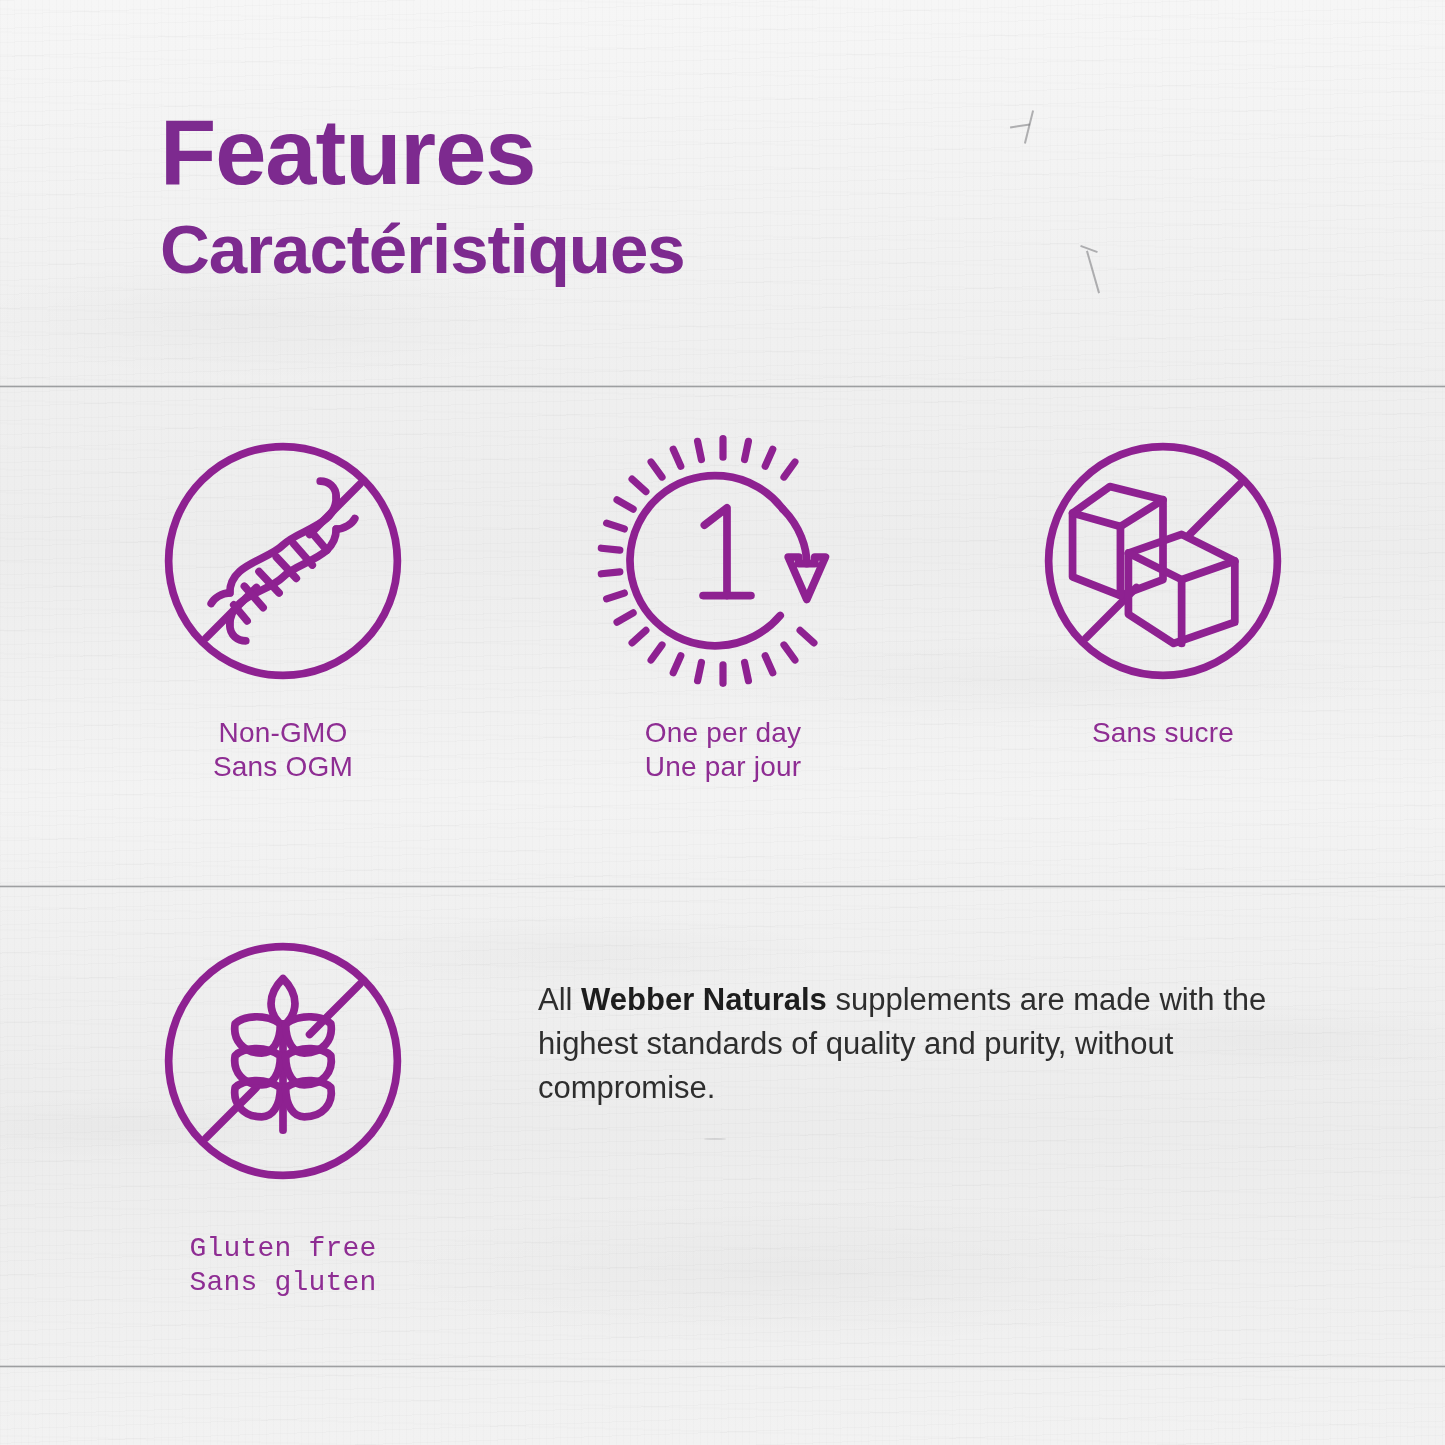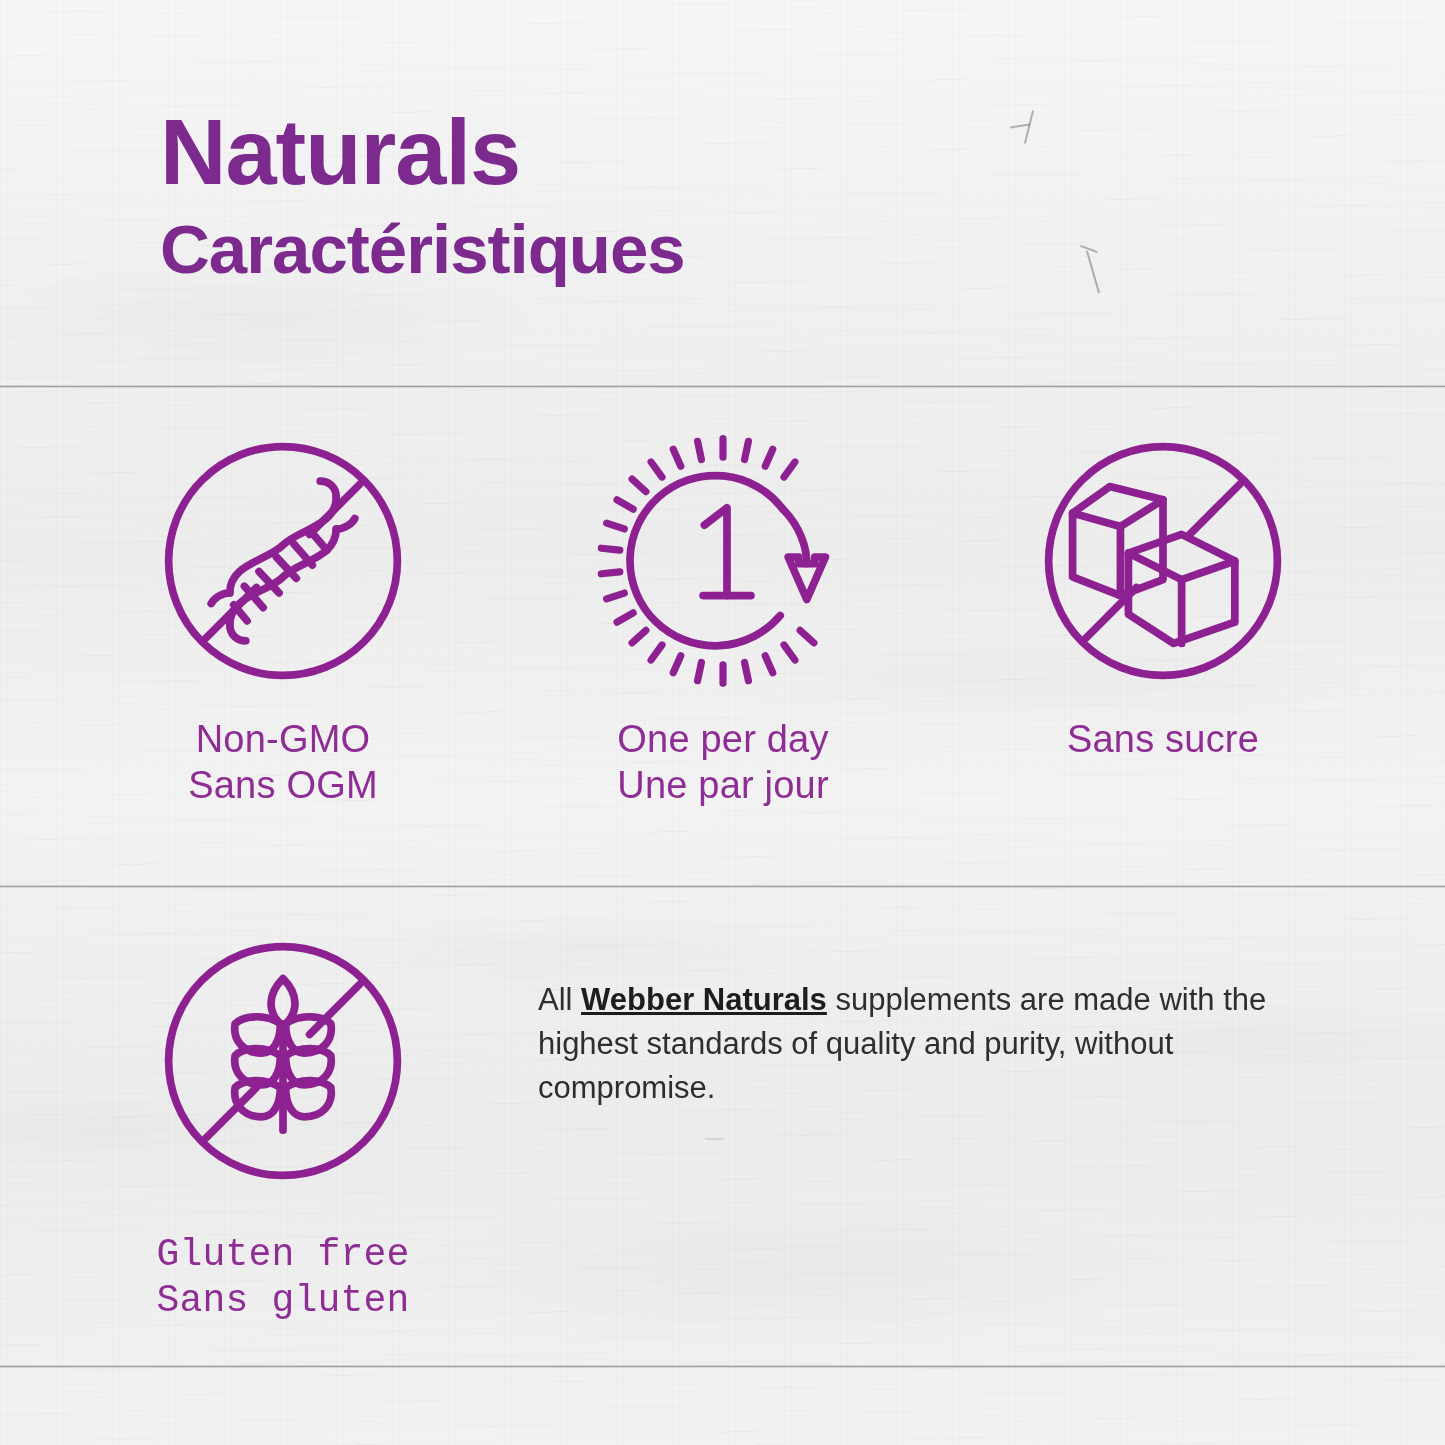--- a/index.html
+++ b/index.html
@@ -77,39 +77,39 @@
     text-align:center;
   }
   .icon-box{
     width:266px; height:266px;
     margin:0 auto;
     display:block;
   }
   .cell-label{
     margin-top:22px;
     color:#8E2D93;
-    font-size:38px;
+    font-size:28px;
     line-height:1.22;
     font-weight:400;
     letter-spacing:.2px;
     white-space:nowrap;
   }
 
   
   .copy{
     position:absolute;
     left:538px; top:978px;
     width:790px;
     color:#2e2e2e;
     font-size:31px;
     line-height:1.42;
     font-weight:400;
   }
   .copy p + p{ margin-top:40px; }
-  .copy b{ font-weight:700; color:#1d1d1d;text-decoration:underline; }
+  .copy b{ font-weight:700; color:#1d1d1d; }
 
   
   .mark{ position:absolute; background:rgba(90,92,95,.45); pointer-events:none; }
 </style>
 </head>
 <body>
 
 <div id="page">
 
   <div class="grain"></div>
@@ -119,21 +119,21 @@
   <div class="seam" style="top:885px"></div>
   <div class="seam" style="top:1365px"></div>
 
   <div class="mark" style="left:1028px;top:110px;width:2px;height:34px;transform:rotate(14deg);"></div>
   <div class="mark" style="left:1010px;top:125px;width:20px;height:2px;transform:rotate(-8deg);"></div>
   <div class="mark" style="left:1092px;top:250px;width:2px;height:44px;transform:rotate(-16deg);"></div>
   <div class="mark" style="left:1080px;top:248px;width:18px;height:2px;transform:rotate(20deg);"></div>
   <div class="mark" style="left:704px;top:1138px;width:22px;height:2px;border-radius:50%;opacity:.35;"></div>
 
   <div class="title-wrap">
-    <div class="title-line l1">Naturals</div>
+    <div class="title-line l1">Features</div>
     <div class="title-line l2">Caractéristiques</div>
   </div>
 
   <div class="cell" style="left:118px;top:428px;">
     <svg class="icon-box" viewBox="0 0 100 100">
       <g fill="none" stroke="#8E2191" stroke-width="2.9" stroke-linecap="round" stroke-linejoin="round">
         <circle cx="50" cy="50" r="43"></circle>
 
         <line x1="21" y1="79" x2="40" y2="60"></line>
         <line x1="60" y1="40" x2="79" y2="21"></line>

